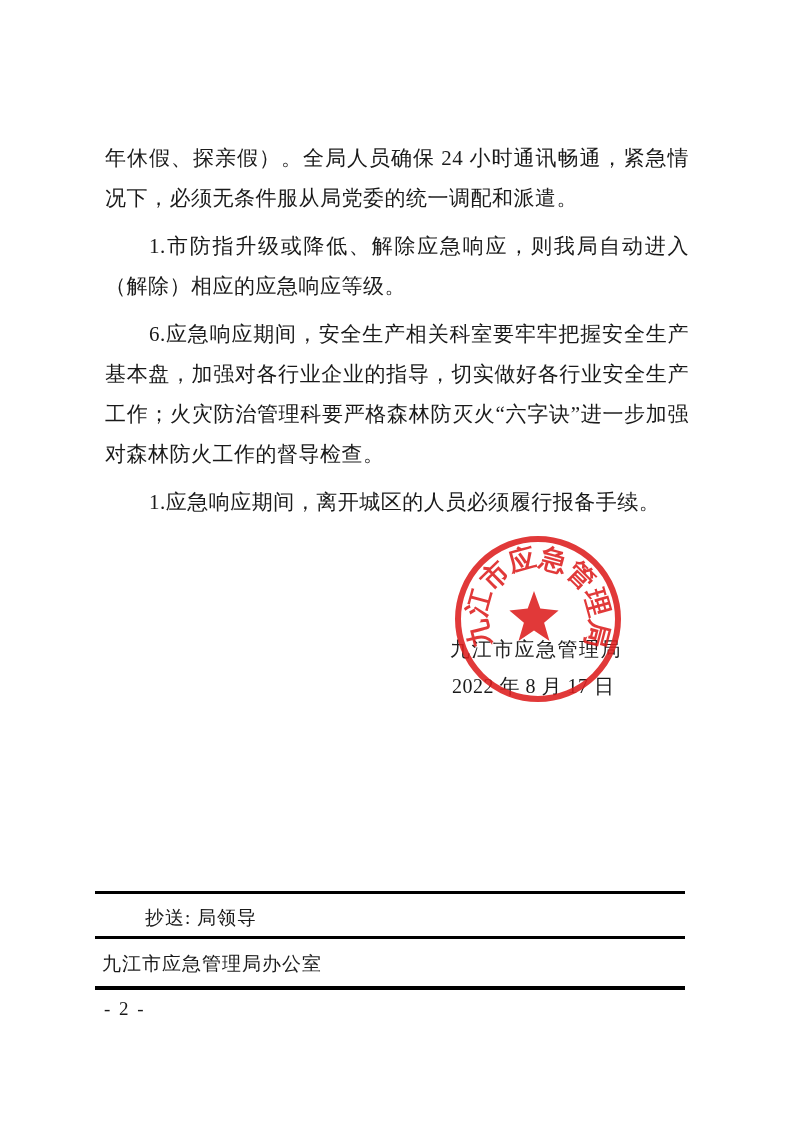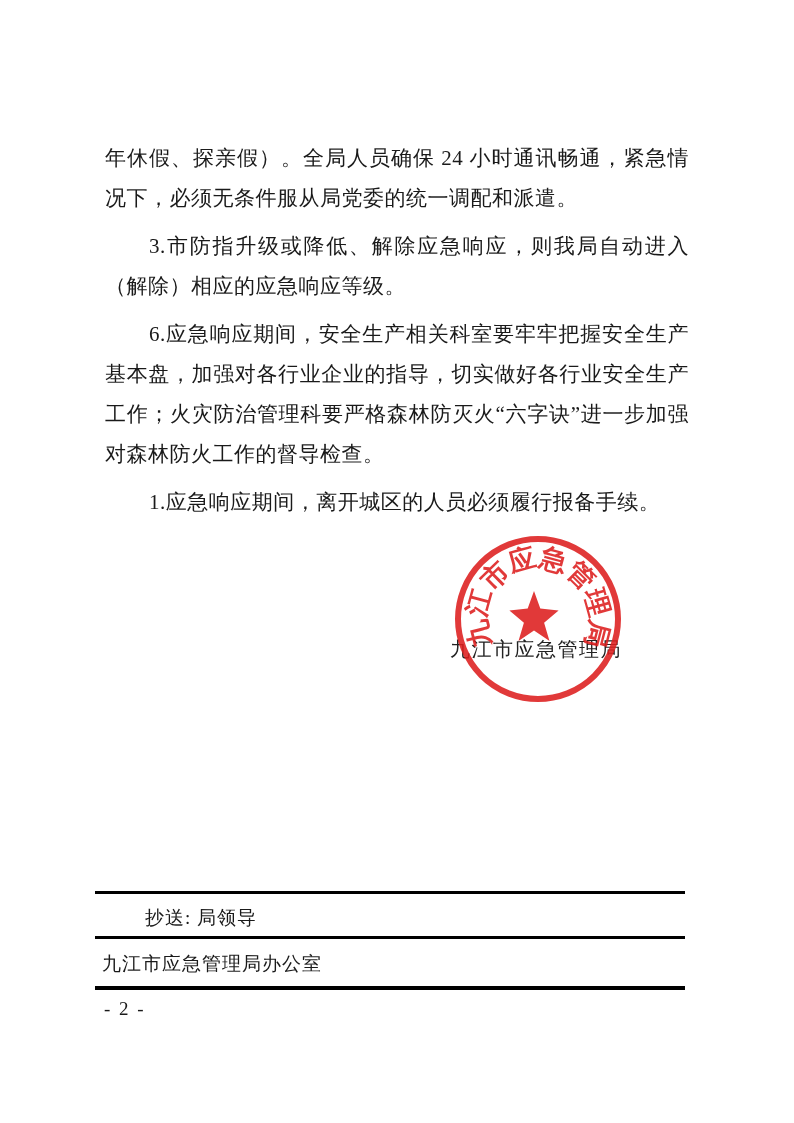--- a/index.html
+++ b/index.html
@@ -106,26 +106,27 @@
     letter-spacing: 2px;
   }
 </style>
 </head>
 <body>
 
 <div class="page">
 
   <div class="doc-body">
     <p>年休假、探亲假）。全局人员确保 24 小时通讯畅通，紧急情况下，必须无条件服从局党委的统一调配和派遣。</p>
-    <p class="indent">3.市防指升级或降低、解除应急响应，则我局自动进入（解除）相应的应急响应等级。</p>
+    <p class="indent">1.市防指升级或降低、解除应急响应，则我局自动进入（解除）相应的应急响应等级。</p>
     <p class="indent">6.应急响应期间，安全生产相关科室要牢牢把握安全生产基本盘，加强对各行业企业的指导，切实做好各行业安全生产工作；火灾防治管理科要严格森林防灭火“六字诀”进一步加强对森林防火工作的督导检查。</p>
     <p class="indent">1.应急响应期间，离开城区的人员必须履行报备手续。</p>
   </div>
 
   <div class="sig-agency">九江市应急管理局</div>
+  <div class="sig-date">2022 年 8 月 17 日</div>
 
   <svg class="seal" viewBox="0 0 172 172">
     <circle cx="86" cy="86" r="80" fill="none" stroke="#dd1e1e" stroke-width="6"></circle>
     <path id="seal-arc" d="M 41 112 A 52 52 0 1 1 131 112" fill="none"></path>
     <text fill="#dd1e1e" font-size="27" font-weight="bold" font-family="'Liberation Serif','DejaVu Serif',serif">
       <textPath href="#seal-arc" startOffset="50%" text-anchor="middle">九江市应急管理局</textPath>
     </text>
     <polygon fill="#dd1e1e" points="82,58 88.3,75.5 106.6,77.4 92.1,89.7 97.5,108 82,97.5 66.5,108 71.9,89.7 57.4,77.4 75.7,75.5"></polygon>
   </svg>
 

